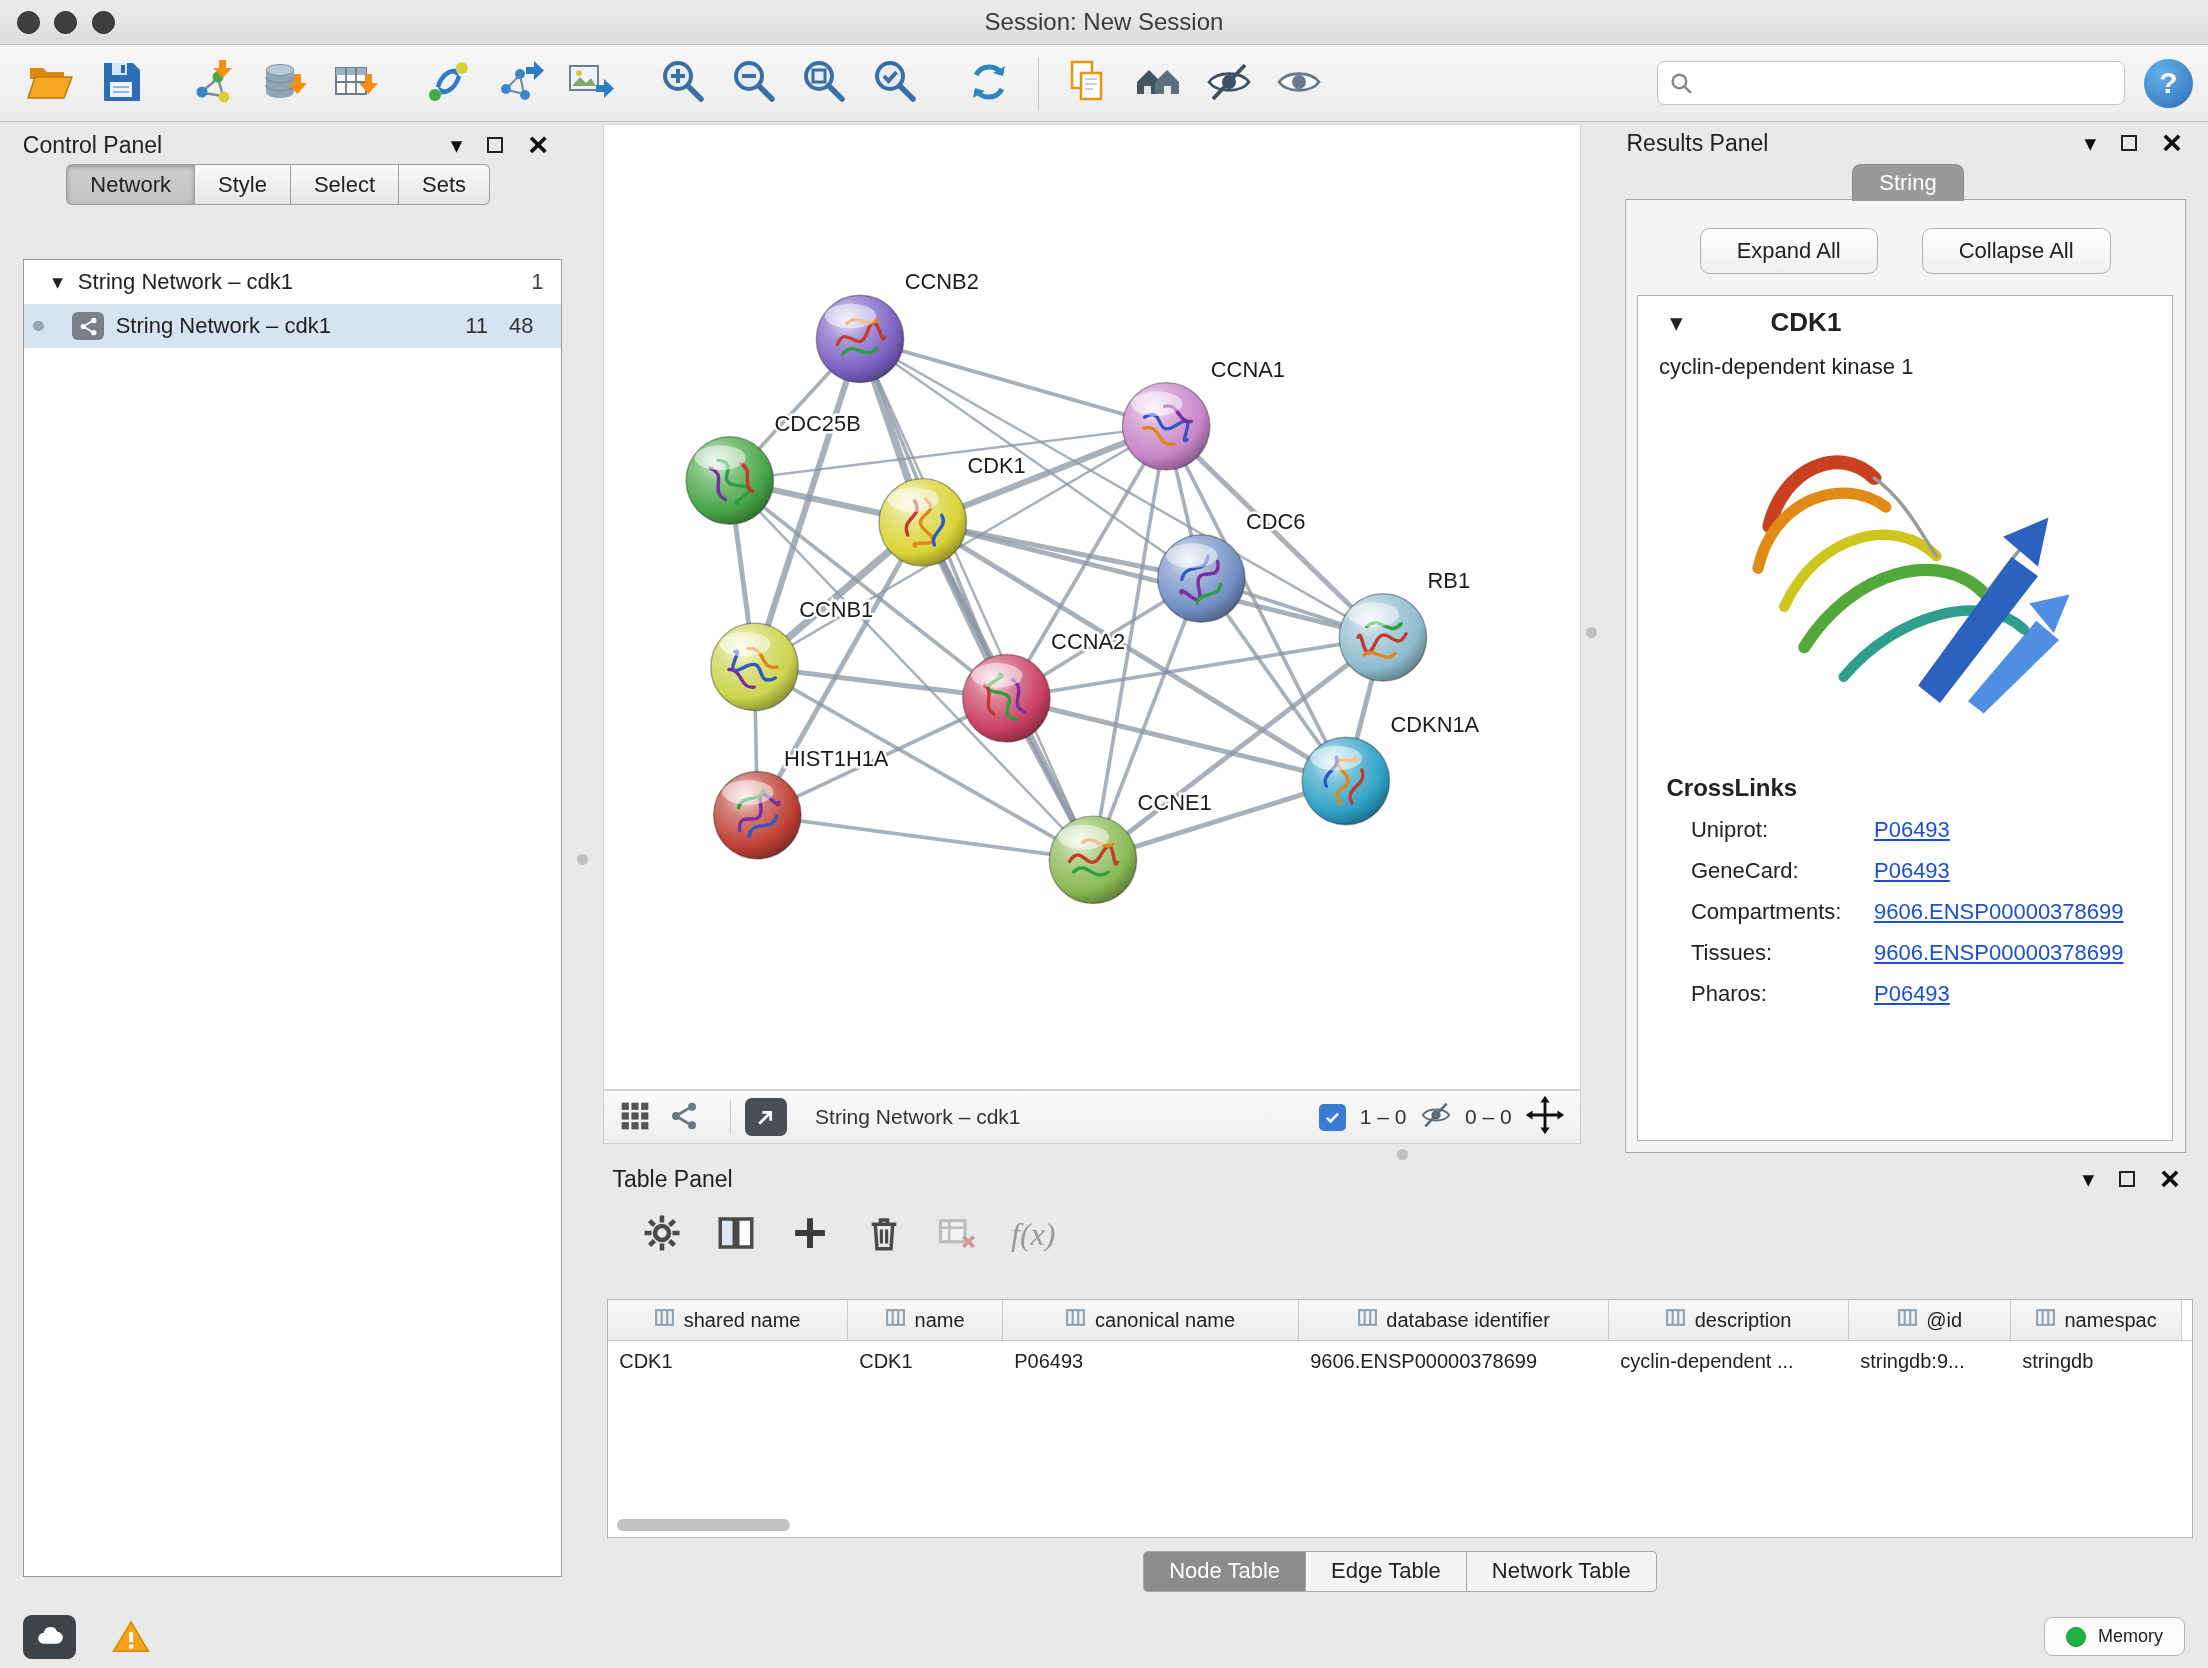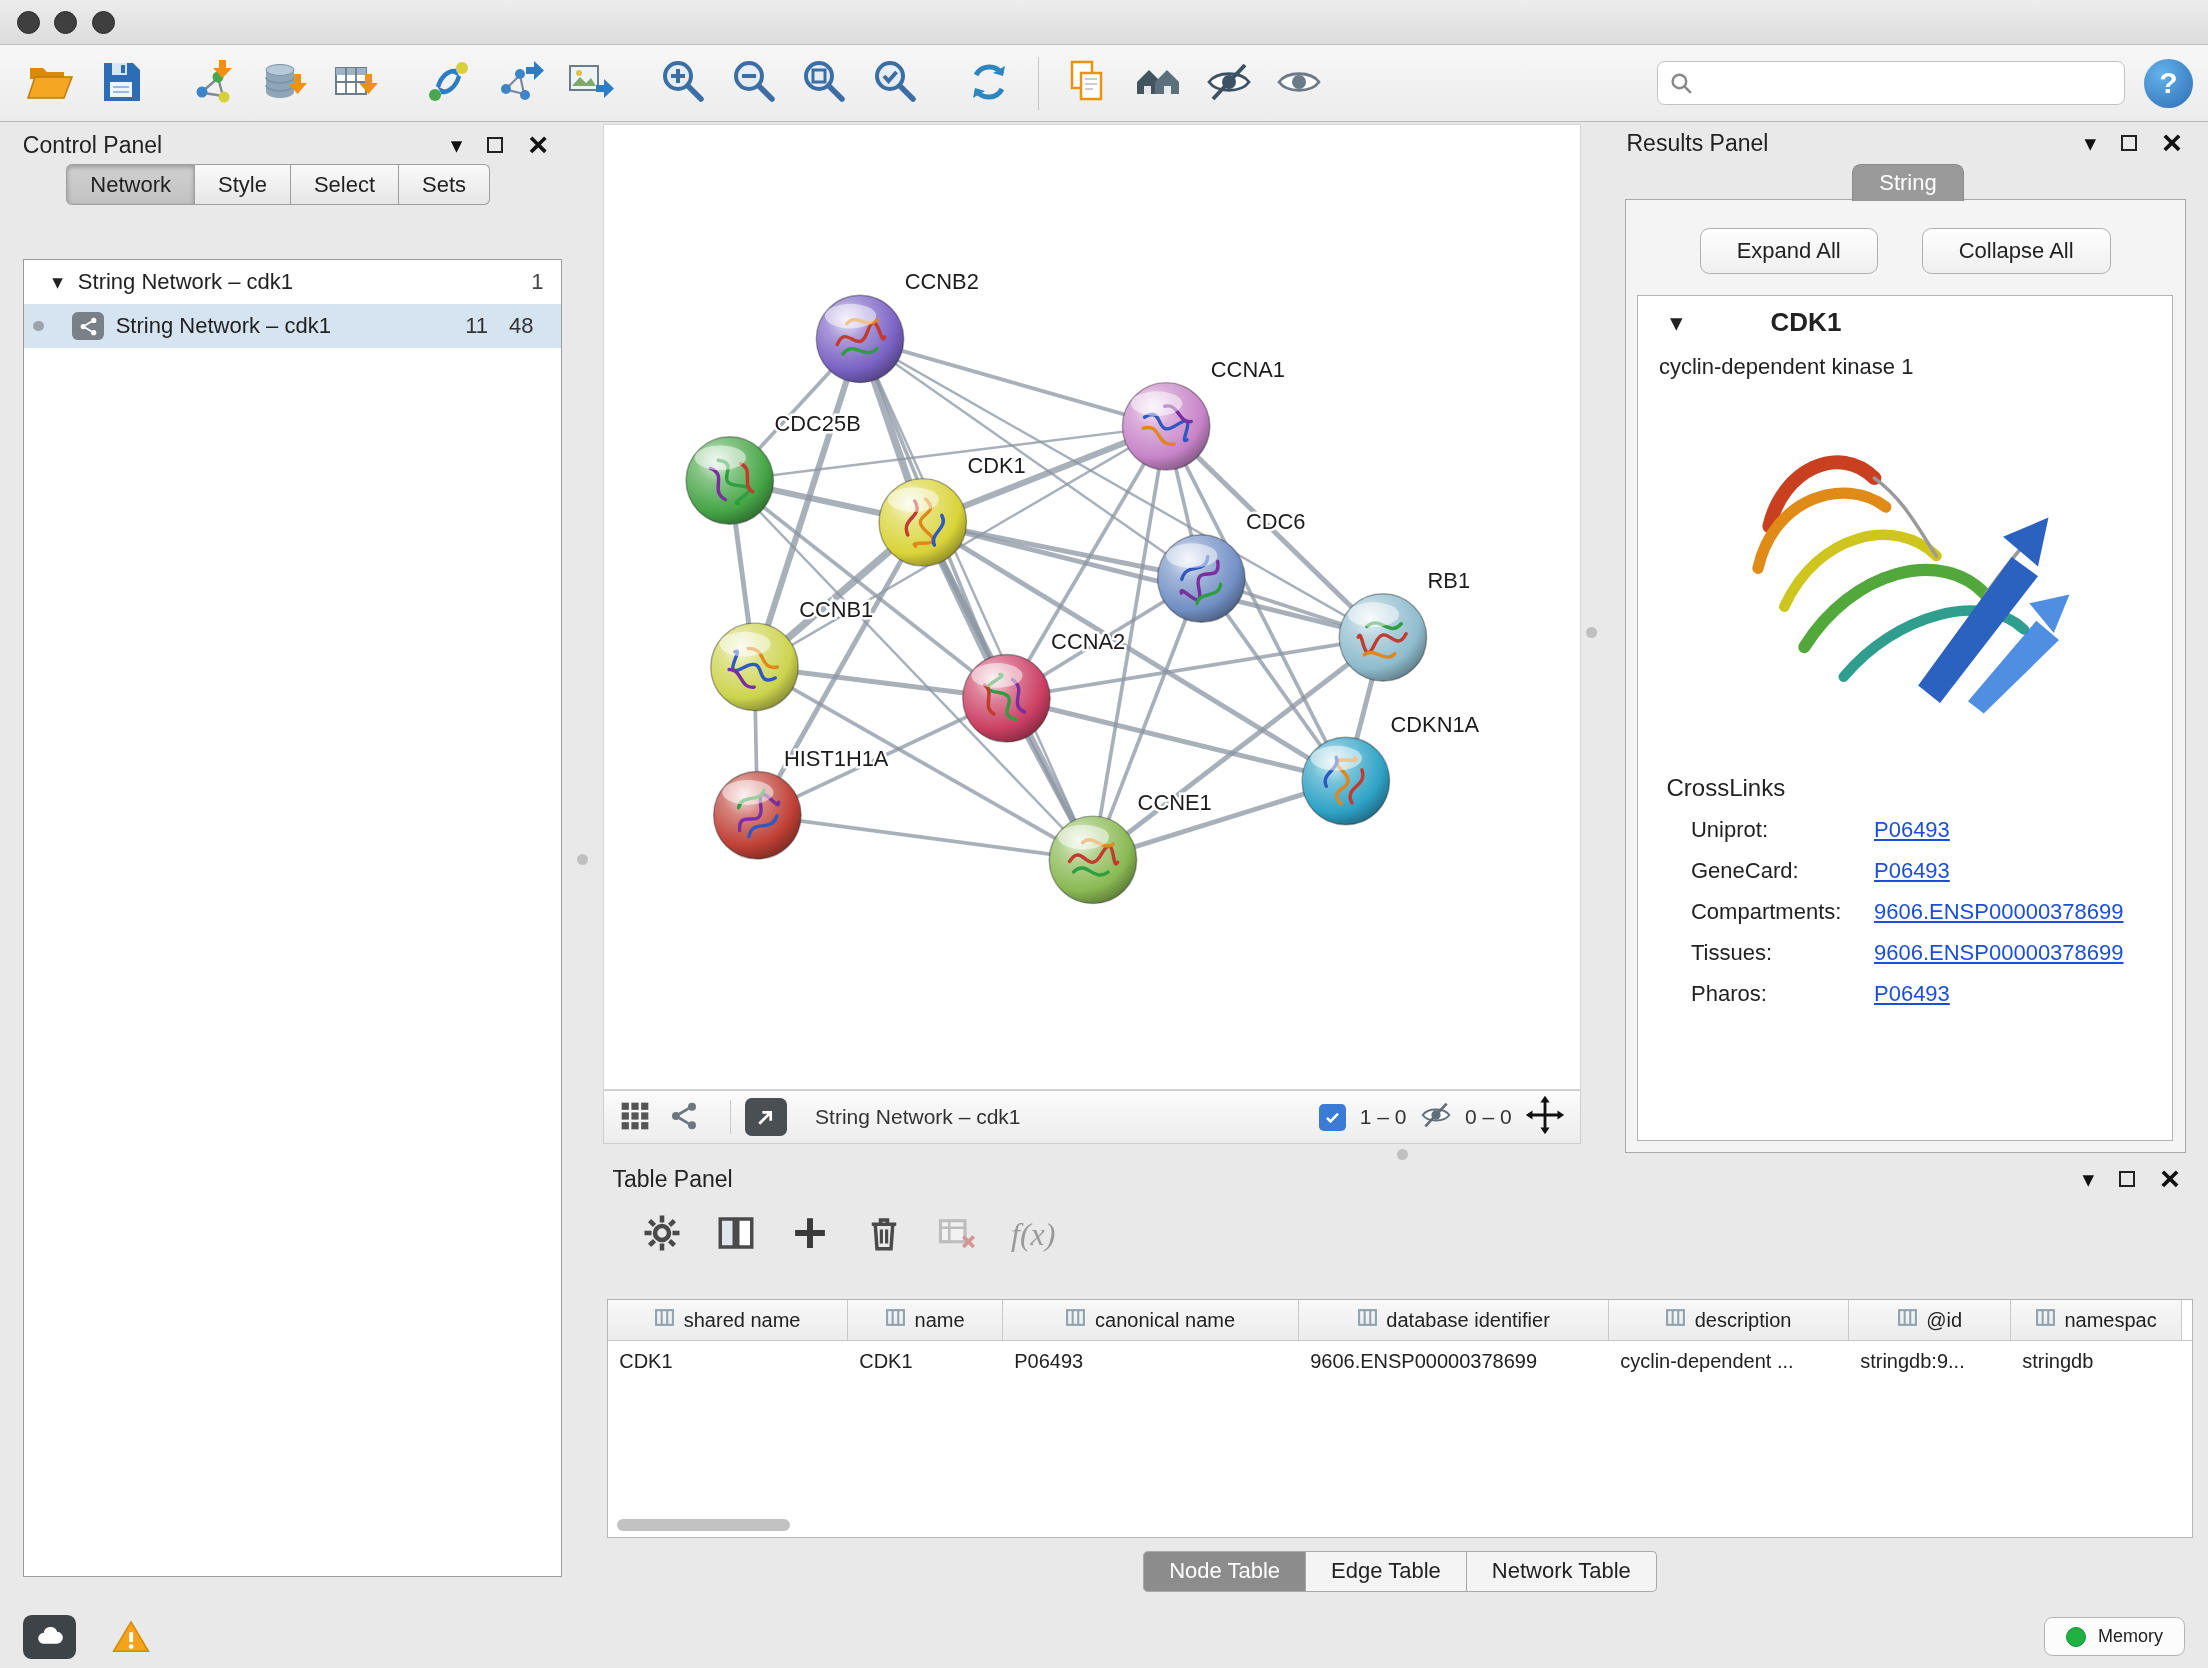--- a/index.html
+++ b/index.html
@@ -86,21 +86,21 @@
                 border:1px solid #a8a8a8;padding:11.4px;box-sizing:border-box;display:flex;flex-direction:column}
   .rbtn-row{display:flex;justify-content:center;gap:44px;margin:17px 0 21px}
   .rbtn{font-size:22px;padding:8.6px 36px;border:1px solid #b0b0b0;border-radius:9.5px;
         background:linear-gradient(#fff,#efefef);color:#222}
   #results-inner{flex:1;border:1px solid #b3b3b3;background:#fff;overflow:hidden;position:relative}
   .gene-head{display:flex;align-items:center;height:53px;font-size:26px}
   .gene-head .chev{margin-left:32px;font-size:25px}
   .gene-head .gname{font-weight:bold;margin-left:88px}
   .gene-desc{font-size:22px;margin:5.7px 0 0 21px;color:#222}
   #protein-svg{display:block;margin:15px auto 0;width:380px;height:350px}
-  .cl-title{font-size:24px;font-weight:normal;margin:28.5px 0 5.7px 28.5px}
+  .cl-title{font-size:24px;font-weight:bold;margin:28.5px 0 5.7px 28.5px}
   .clrow{display:flex;font-size:22px;margin:15px 0 15px 53px}
   .cl-label{width:183px;color:#222}
   .cl-value{color:#1b4fd8;text-decoration:underline}
 
   
   #table-panel{position:absolute;left:603px;top:1160px;width:1594px;height:434px}
   #table-toolbar{display:flex;align-items:center;gap:32px;padding:11.4px 0 0 38px;height:61px;box-sizing:border-box}
   #table-toolbar .ticon svg{width:42px;height:42px}
   #fx-label{font-family:"Liberation Serif","DejaVu Serif",serif;font-style:italic;font-size:32px;color:#9a9a9a}
   #node-table{position:absolute;left:3.8px;right:3.8px;top:139px;bottom:56px;background:#fff;border:1px solid #b5b5b5;overflow:hidden}
@@ -132,20 +132,21 @@
 </style>
 </head>
 <body>
 
 <div id="titlebar">
   <div class="traffic">
     <span class="tl"></span>
     <span class="tl"></span>
     <span class="tl"></span>
   </div>
+  <div id="window-title">Session: New Session</div>
 </div>
 
 <div id="toolbar">
   <div id="toolbar-icons">
       <span class="tbtn">
         <span><svg viewBox="0 0 48 48">
             <path d="M4 10h13l4 4h17v7H4z" fill="#d9890b"></path>
             <path d="M2 40l7-21h37l-8 21z" fill="#f5a623" stroke="#c07c07" stroke-width="1.5"></path>
           </svg></span>
       </span>

